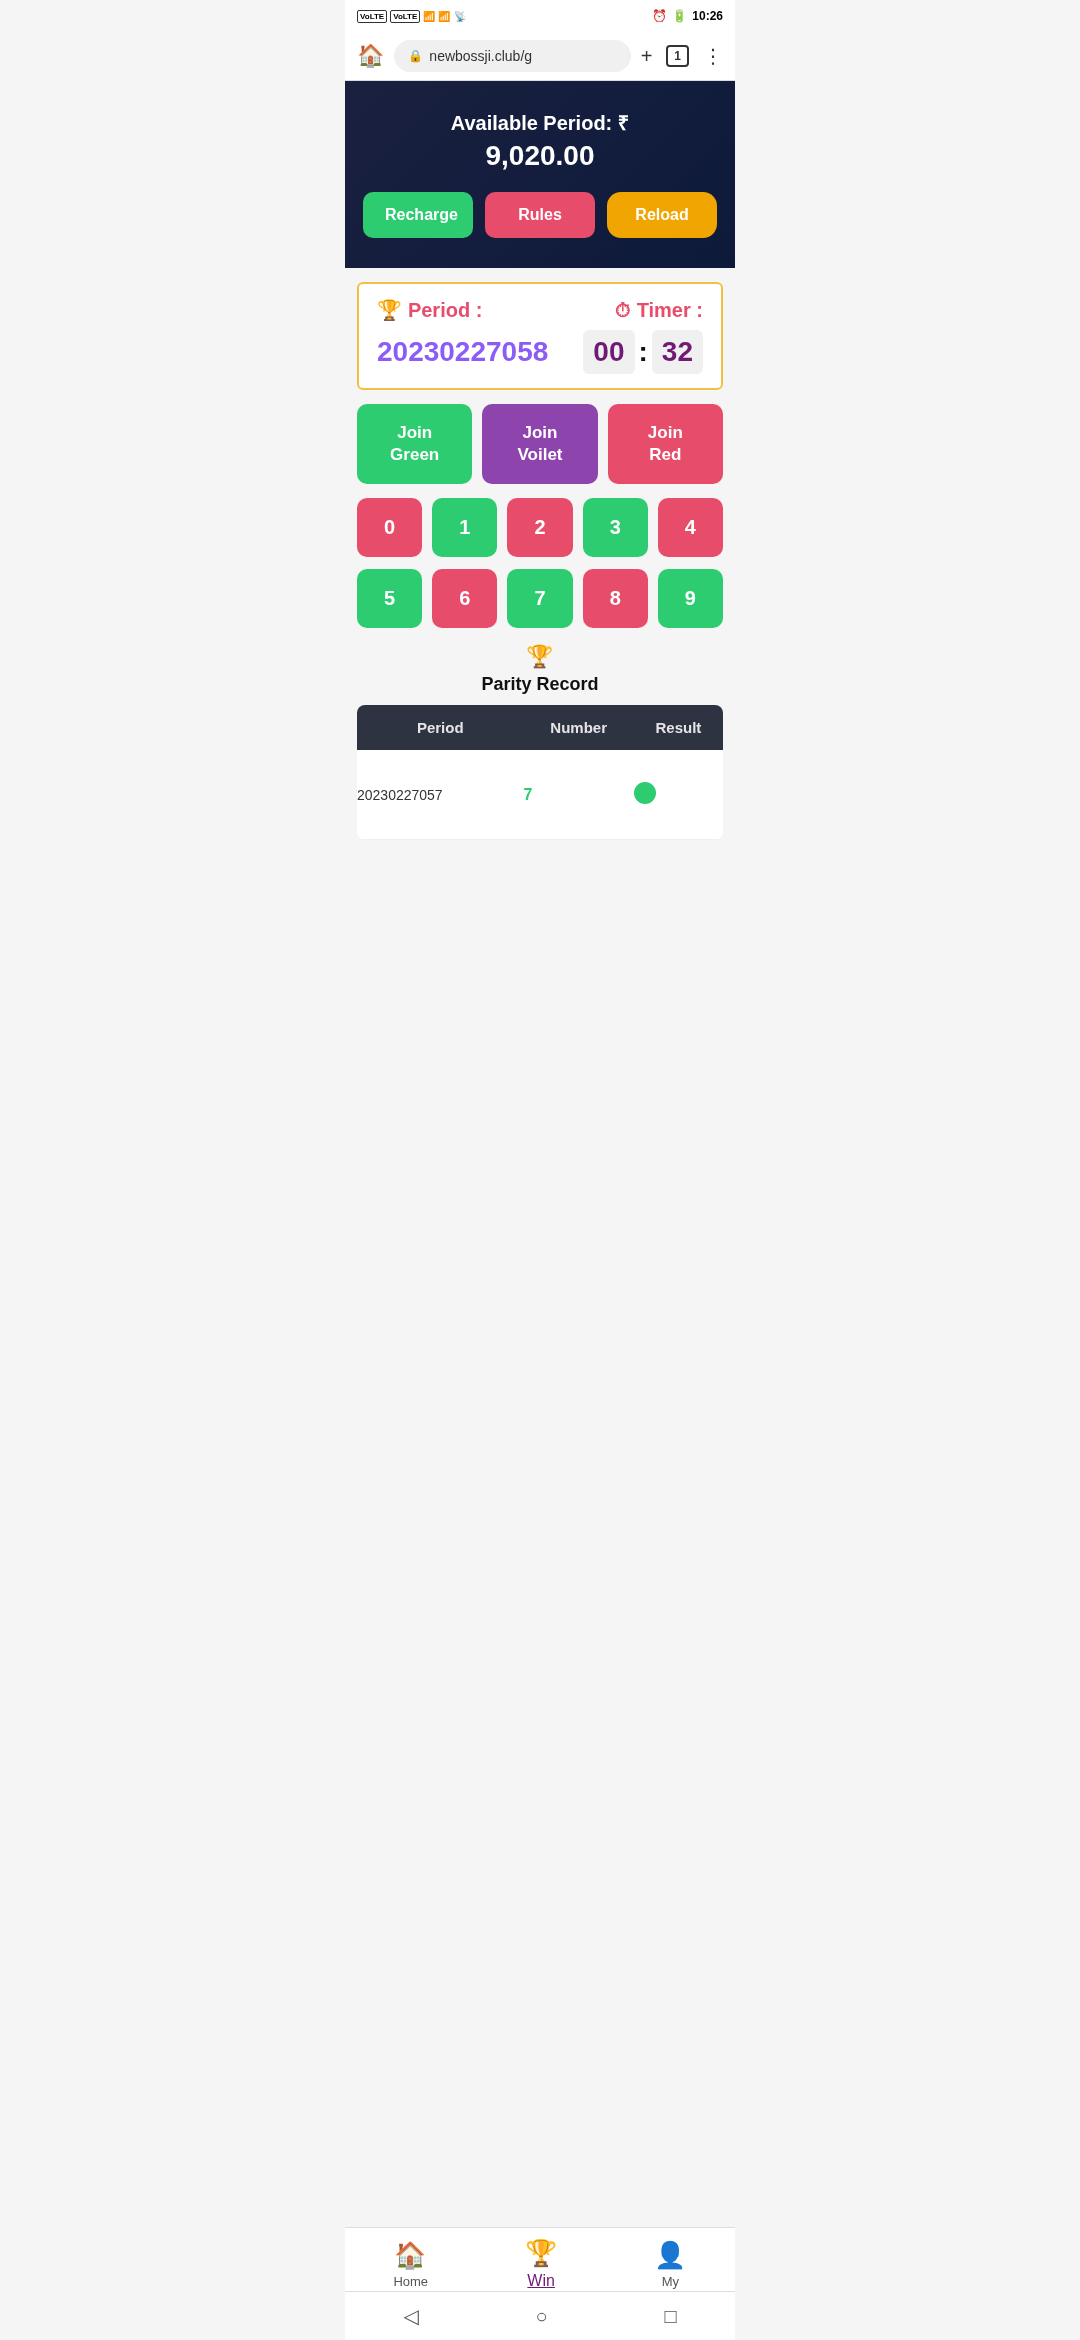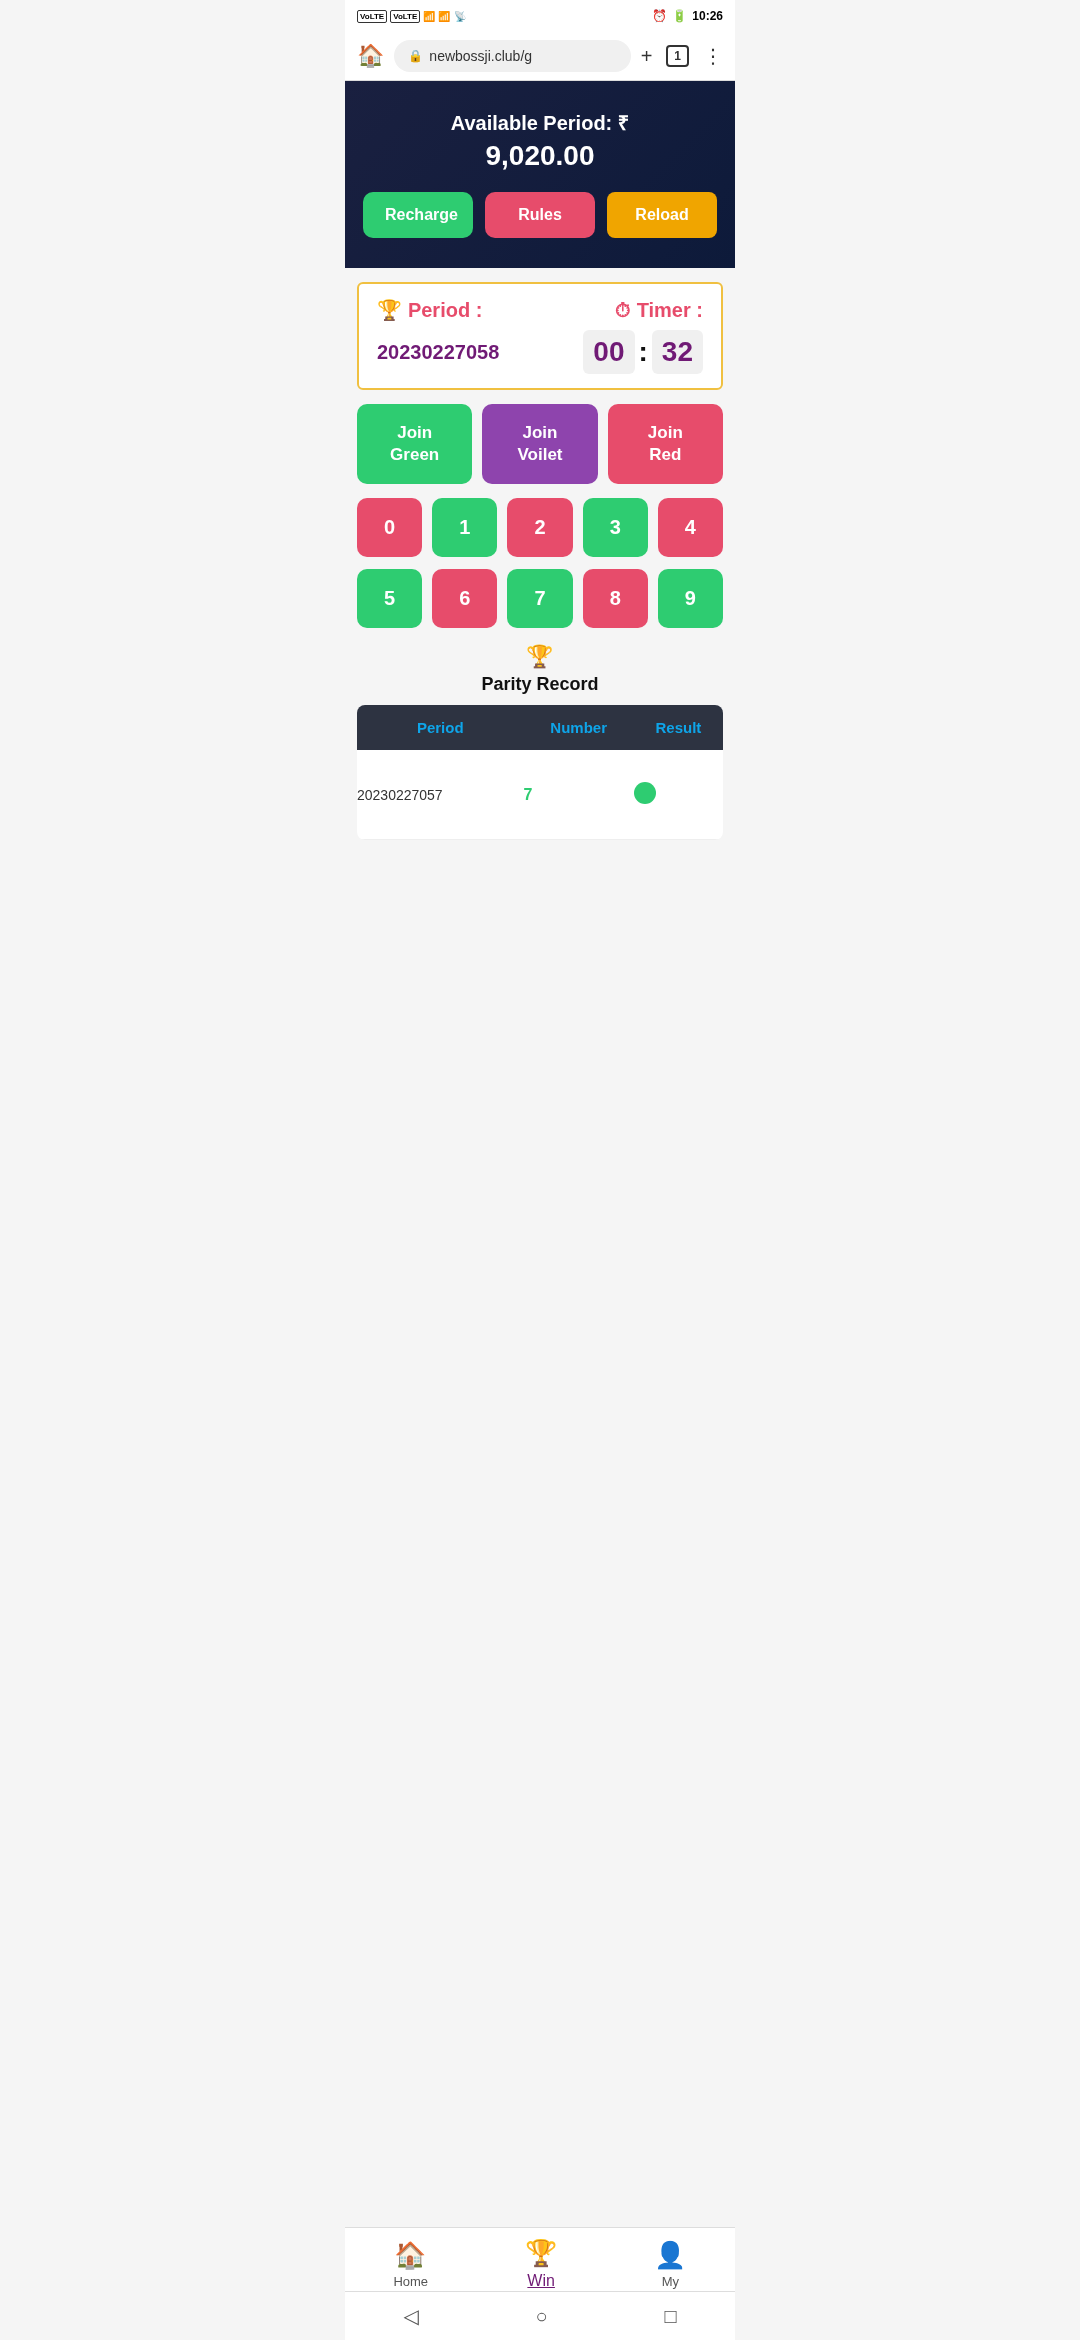--- a/index.html
+++ b/index.html
@@ -99,21 +99,21 @@
       padding: 14px 22px;
       font-size: 16px;
       font-weight: bold;
       cursor: pointer;
       min-width: 110px;
     }
     .btn-reload {
       background: #f0a500;
       color: white;
       border: none;
-      border-radius: 8px;
+      border-radius: 14px;
       padding: 14px 22px;
       font-size: 16px;
       font-weight: bold;
       cursor: pointer;
       min-width: 110px;
     }
 
     
     .period-timer-box {
       border: 2px solid #f0c040;
@@ -137,23 +137,23 @@
       gap: 6px;
     }
     .trophy-icon { color: #e74c6b; }
     .clock-icon { color: #e74c6b; }
     .period-timer-bottom {
       display: flex;
       justify-content: space-between;
       align-items: center;
     }
     .period-number {
-      font-size: 20px;
+      font-size: 28px;
       font-weight: 900;
-      color: #701a75;
+      color: #8b5cf6;
     }
     .timer-display {
       display: flex;
       align-items: center;
       gap: 4px;
     }
     .timer-digit {
       background: #f0f0f0;
       border-radius: 6px;
       padding: 6px 10px;
@@ -252,21 +252,21 @@
       margin-top: 4px;
     }
     .parity-table {
       width: 100%;
       border-collapse: collapse;
       border-radius: 8px;
       overflow: hidden;
     }
     .parity-table thead tr {
       background: #2d3341;
-      color: #0ea5e9;
+      color: #e5e5e5;
     }
     .parity-table thead th {
       padding: 14px 0;
       font-size: 15px;
       font-weight: bold;
       text-align: center;
     }
     .parity-table tbody tr {
       background: #fff;
       border-bottom: 1px solid #eee;

